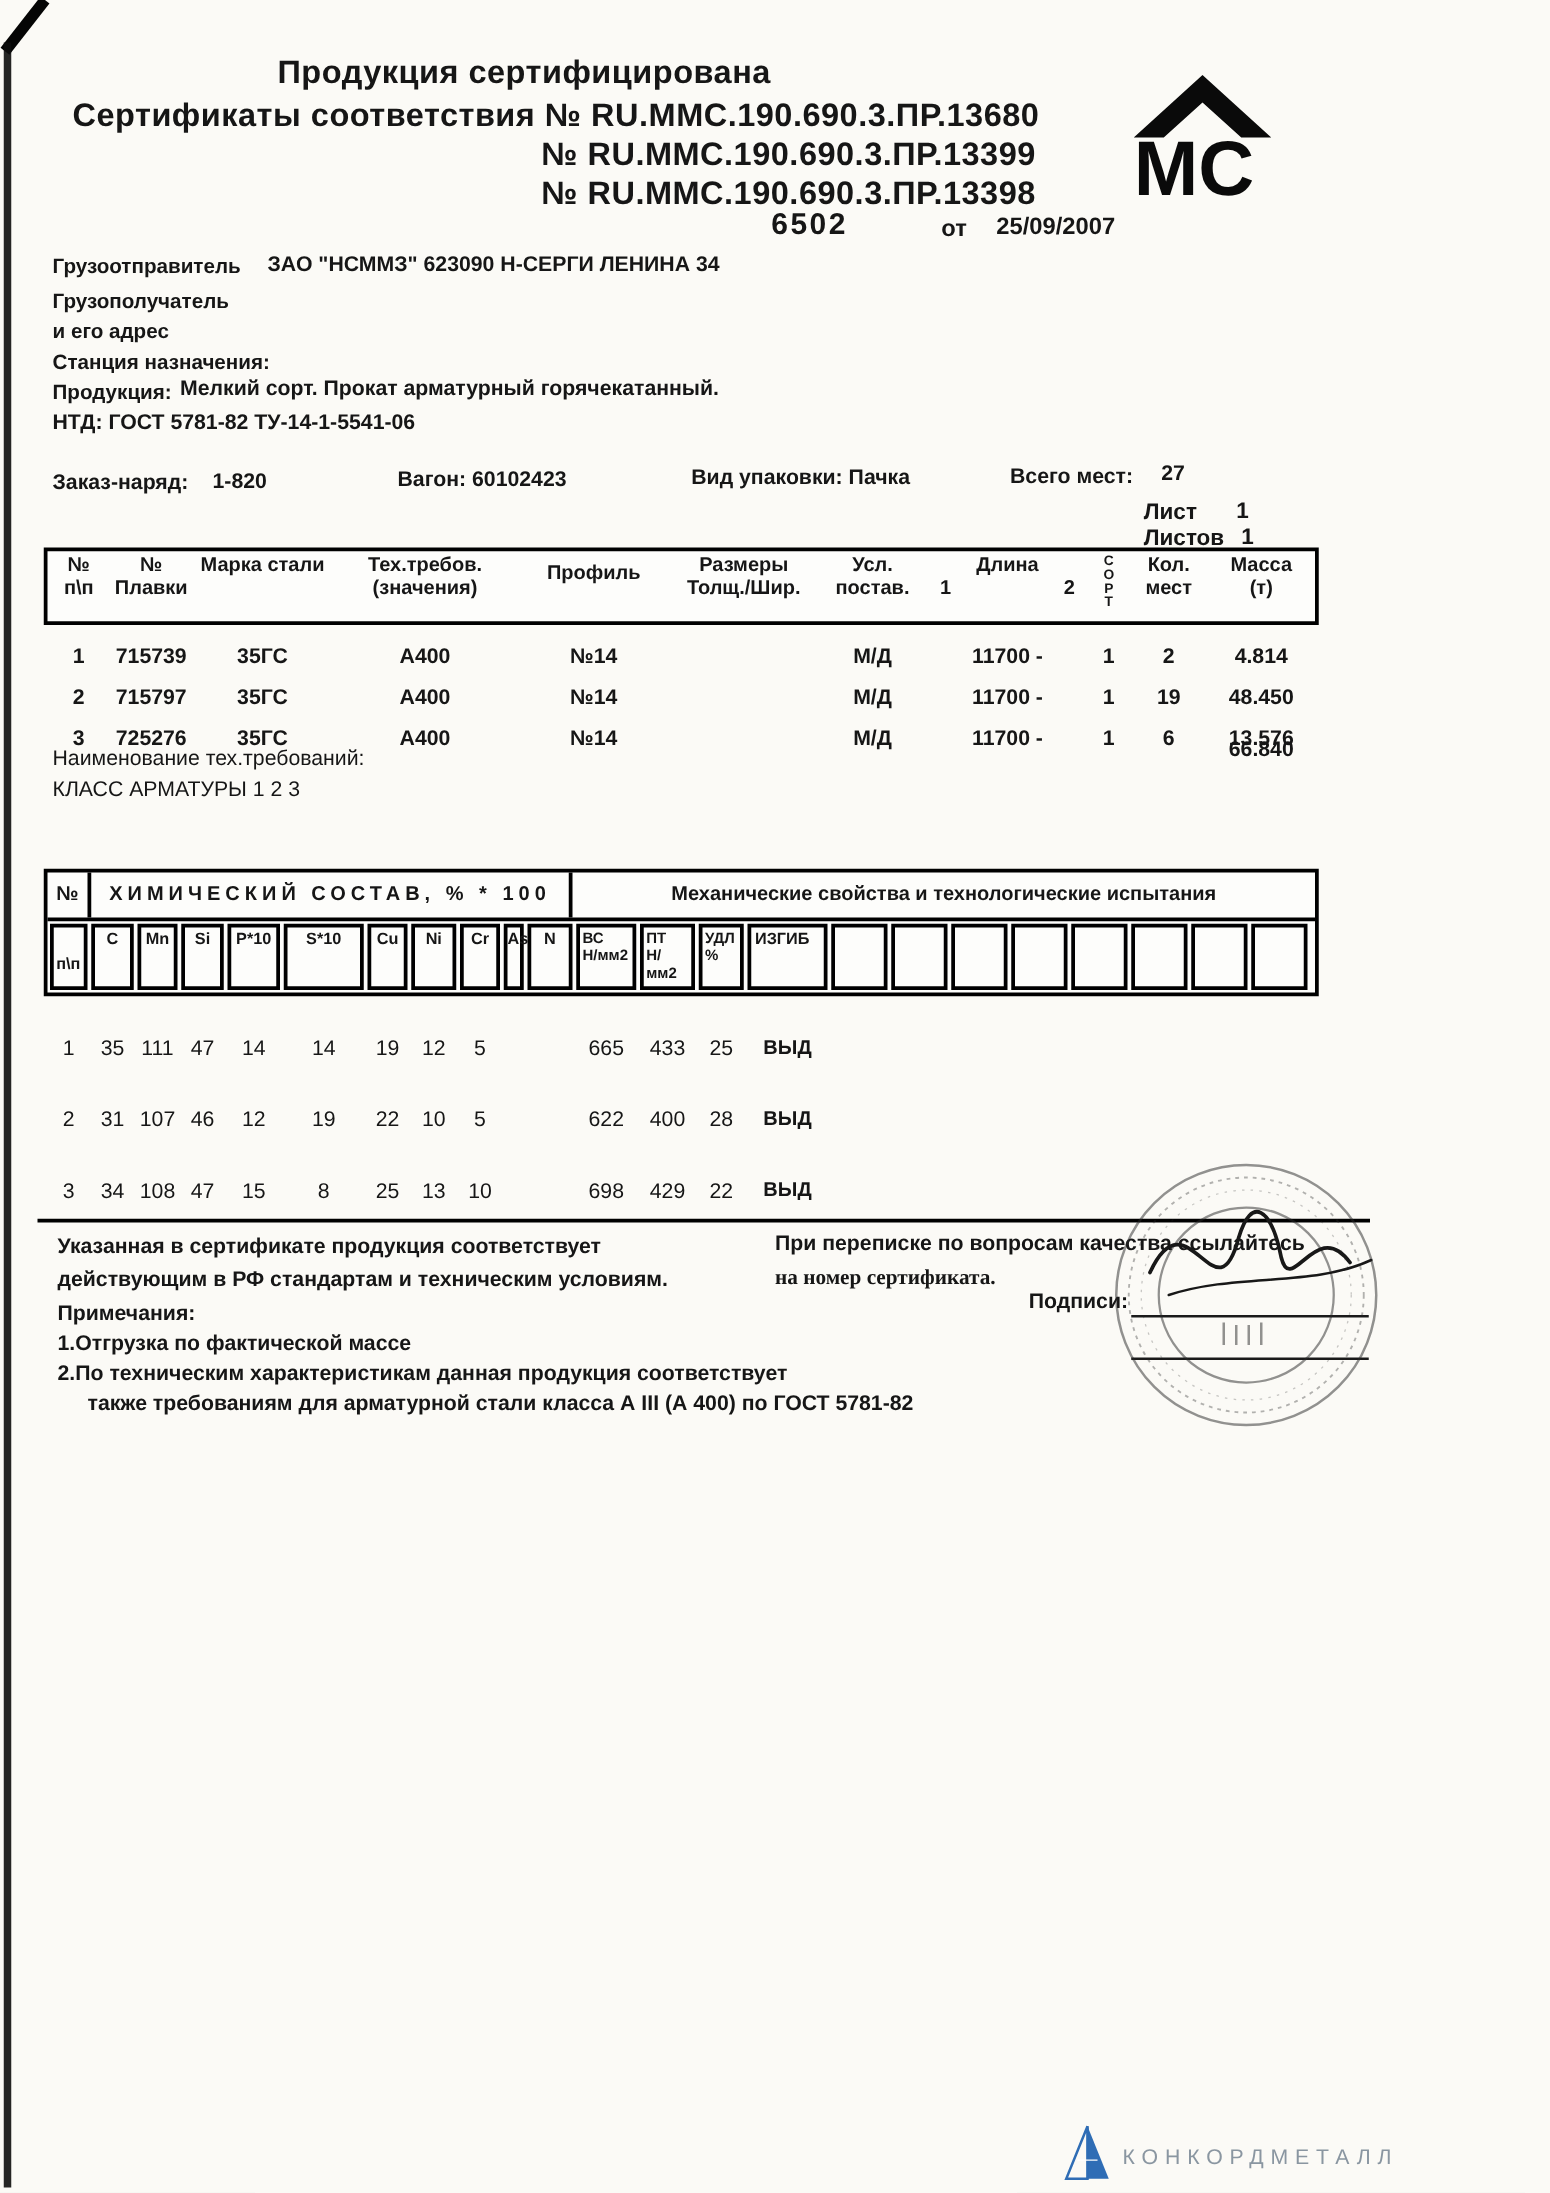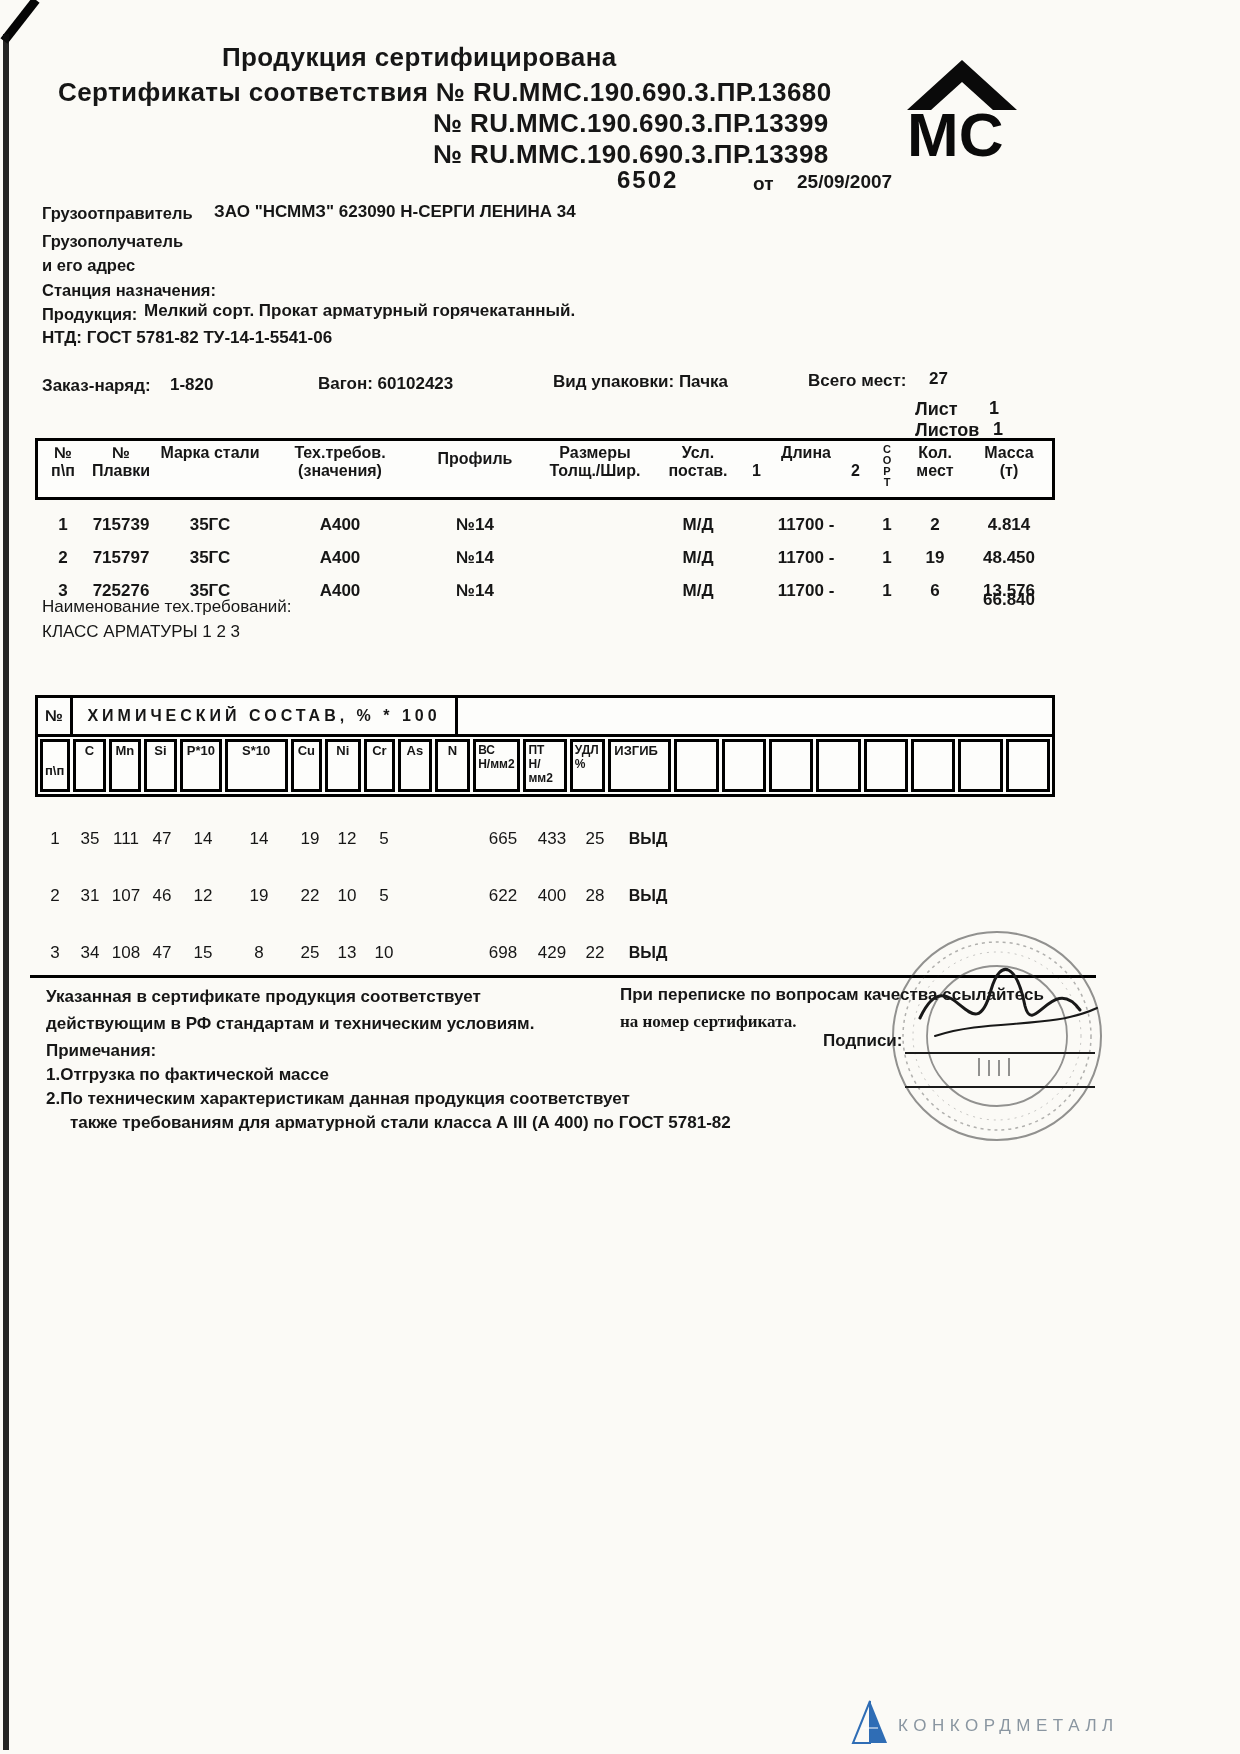--- a/index.html
+++ b/index.html
@@ -47,21 +47,21 @@
   .chem-boxes > div{border:3px solid #000;box-sizing:border-box;font-size:13px;font-weight:700;text-align:center;line-height:1.15;padding-top:2px;}
   .chem-cells > div:nth-child(1){width:30px;}
   .chem-cells > div:nth-child(2){width:34px;}
   .chem-cells > div:nth-child(3){width:32px;}
   .chem-cells > div:nth-child(4){width:34px;text-align:center;}
   .chem-cells > div:nth-child(5){width:42px;}
   .chem-cells > div:nth-child(6){width:64px;}
   .chem-cells > div:nth-child(7){width:32px;}
   .chem-cells > div:nth-child(8){width:36px;}
   .chem-cells > div:nth-child(9){width:32px;}
-  .chem-cells > div:nth-child(10){width:34px;}
+  .chem-cells > div:nth-child(10){width:16px;}
   .chem-cells > div:nth-child(11){width:36px;}
   .chem-cells > div:nth-child(12){width:48px;}
   .chem-cells > div:nth-child(13){width:44px;}
   .chem-cells > div:nth-child(14){width:36px;}
   .chem-cells > div:nth-child(15){width:64px;}
   .chem-cells > div:nth-child(n+16){width:45px;}
   .chem-boxes > div:nth-child(1){text-align:left;padding:22px 0 0 2px;font-size:13px;}
   .chem-boxes > div:nth-child(12),
   .chem-boxes > div:nth-child(13),
   .chem-boxes > div:nth-child(14){text-align:left;font-size:12px;padding-left:2px;display:flex;flex-direction:column;justify-content:space-between;padding-bottom:2px;}
@@ -199,20 +199,21 @@
 
   <div class="abs b" style="left:966px;top:590px;width:86px;text-align:center;font-size:17px;">66.840</div>
 
   <div class="abs" style="left:42px;top:597px;font-size:17px;">Наименование тех.требований:</div>
   <div class="abs" style="left:42px;top:622px;font-size:17px;">КЛАСС АРМАТУРЫ 1 2 3</div>
 
   <div class="abs chem-box">
     <div class="chem-top">
       <div class="c-num">№</div>
       <div class="c-chem">ХИМИЧЕСКИЙ  СОСТАВ, % * 100</div>
+      <div class="c-mech">Механические свойства  и технологические  испытания</div>
     </div>
     <div class="chem-cells chem-boxes">
       <div class="pre">п\п</div>
       <div>C</div>
       <div>Mn</div>
       <div>Si</div>
       <div>P*10</div>
       <div>S*10</div>
       <div>Cu</div>
       <div>Ni</div>

